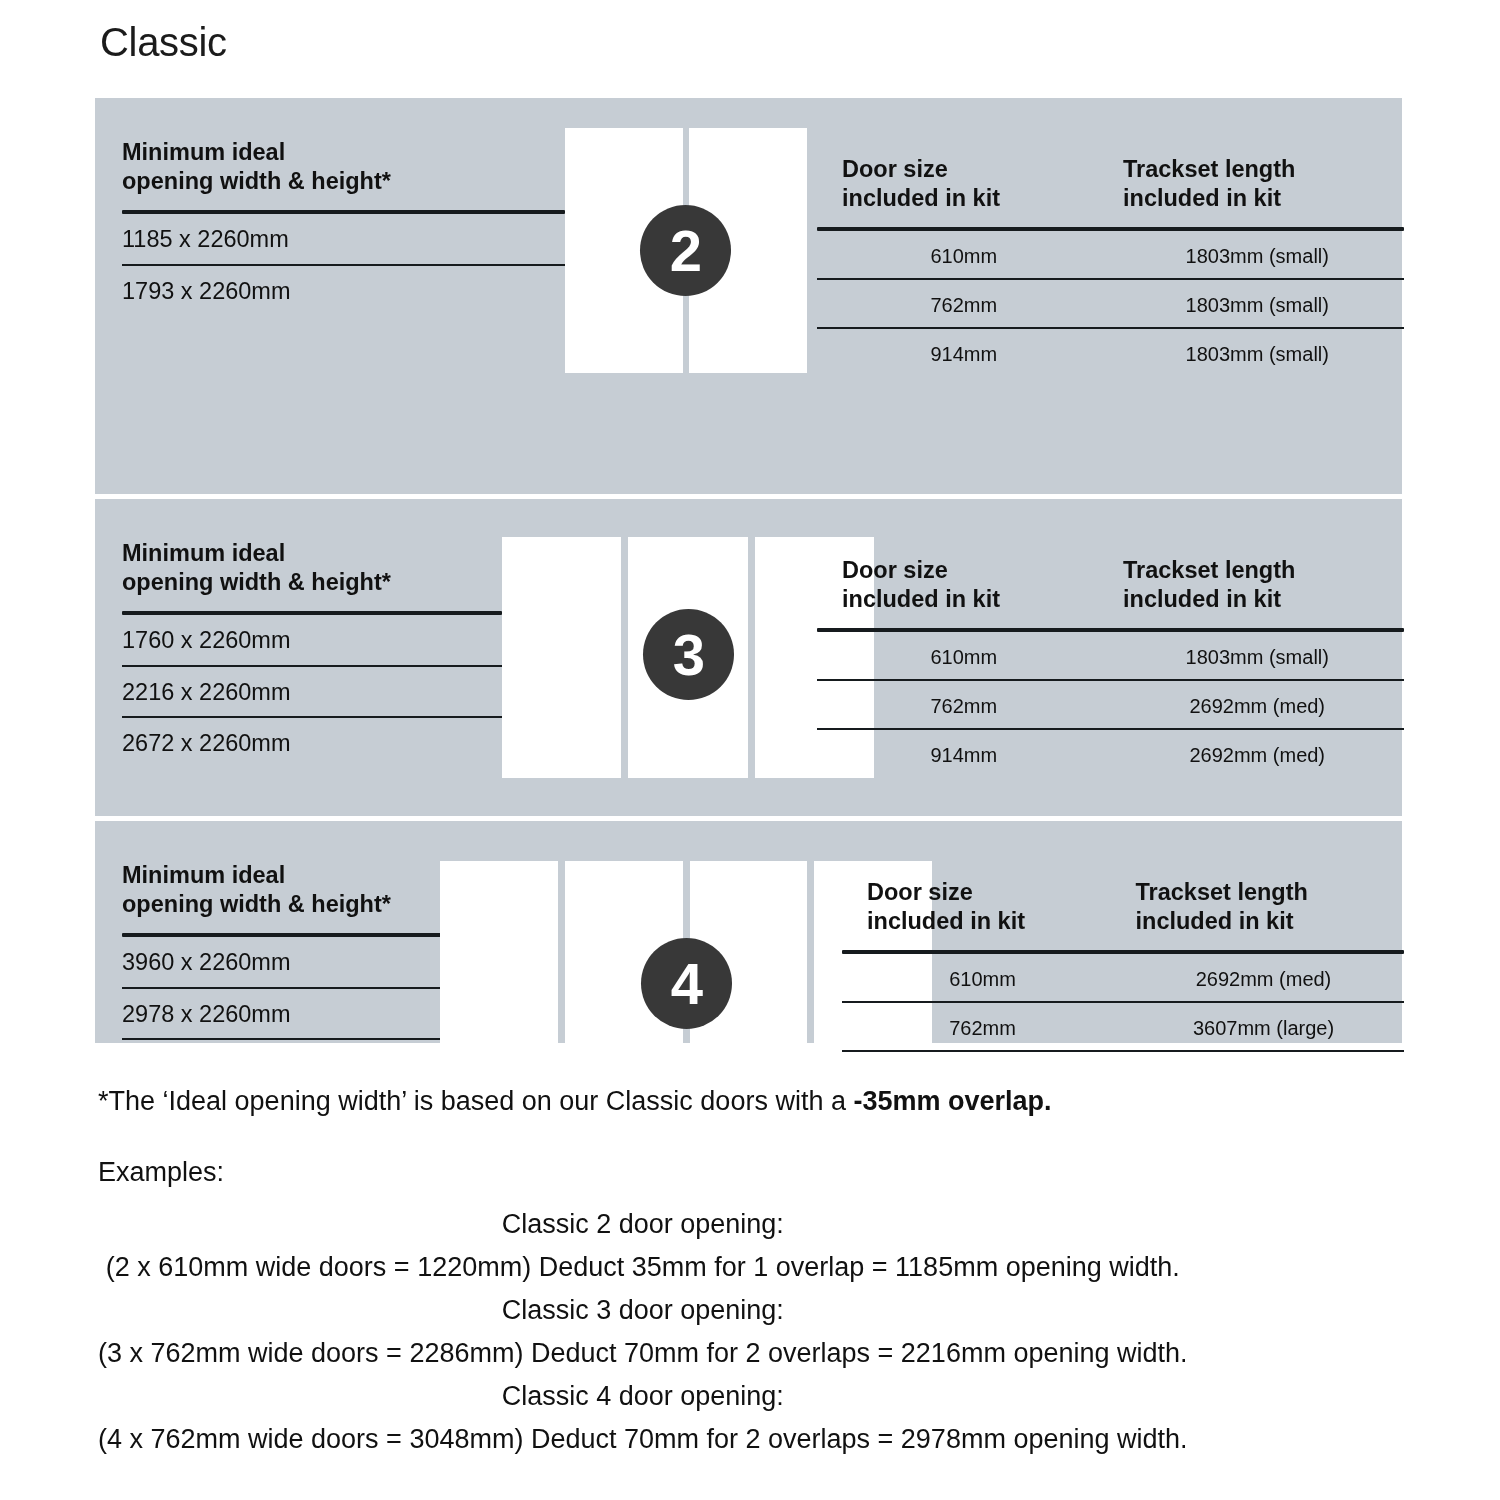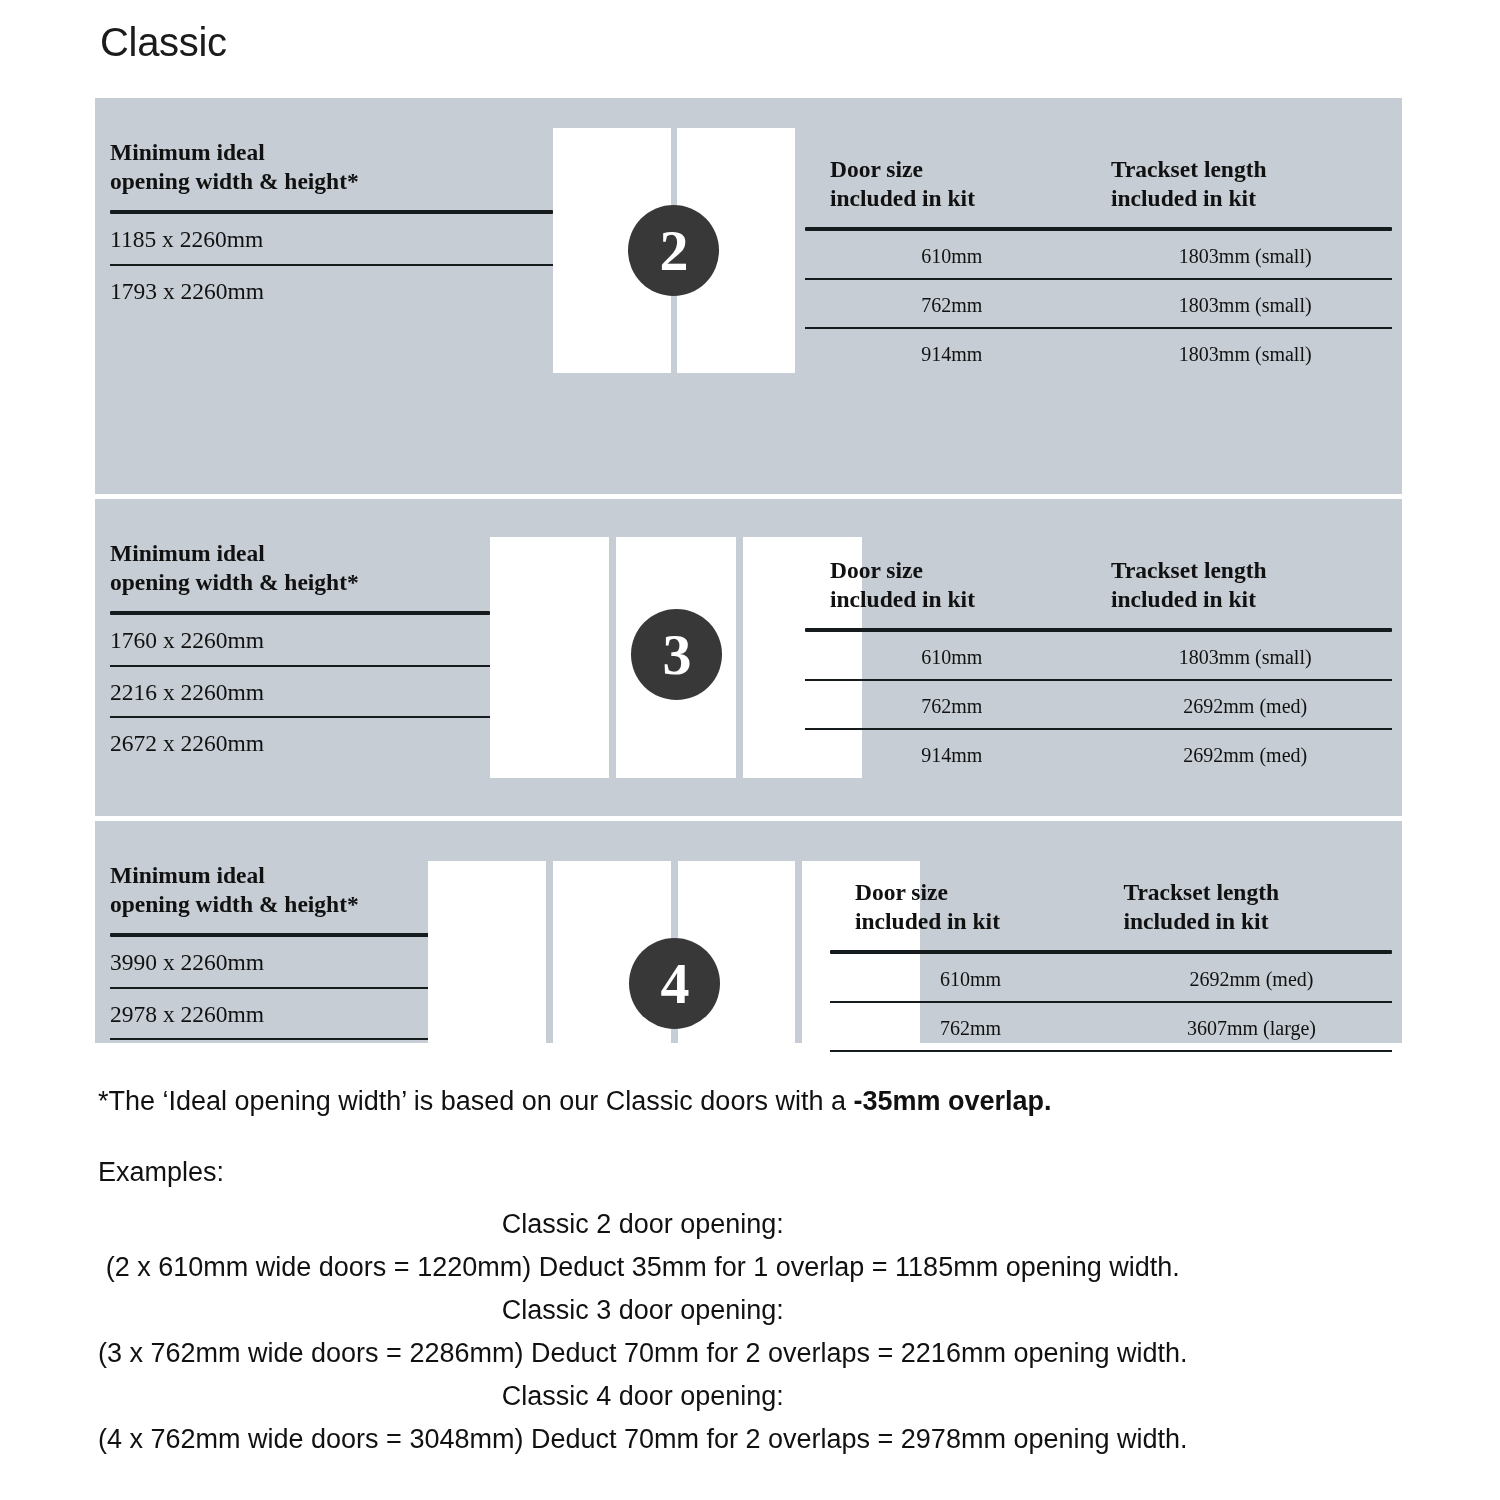--- a/index.html
+++ b/index.html
@@ -45,23 +45,22 @@
     width: 100%;
     height: 5px;
     background: #ffffff;
   }
   .panel-divider.d1 { top: 396px; }
   .panel-divider.d2 { top: 718px; }
 
   
   .section {
     position: absolute;
-    left: 0;
+    left: 12px;
     width: 100%;
-    font-family: Liberation Serif, serif;
   }
   .section.s1 { top: 0px;   height: 396px; }
   .section.s2 { top: 401px; height: 317px; }
   .section.s3 { top: 723px; height: 222px; }
 
   
   .col-left {
     position: absolute;
     left: 15px;
     top: 0;
@@ -286,21 +285,21 @@
     </div>
   </div>
 
   <div class="section s3">
 
     <div class="col-left" style="width:325px; top:40px;">
       <div class="tbl-head">Minimum ideal
 opening width &amp; height*</div>
       <div class="rule-thick ruleblock"></div>
       <div class="row">
-        <div class="row-val">3990 x 2260mm</div>
+        <div class="row-val">3960 x 2260mm</div>
         <div class="rule-thin"></div>
       </div>
       <div class="row">
         <div class="row-val">2978 x 2260mm</div>
         <div class="rule-thin"></div>
       </div>
     </div>
 
     <div class="doors" style="left:333px; top:40px; width:492px; height:247px; gap:7px;">
       <div class="door" style="flex:1 1 0;"></div>

